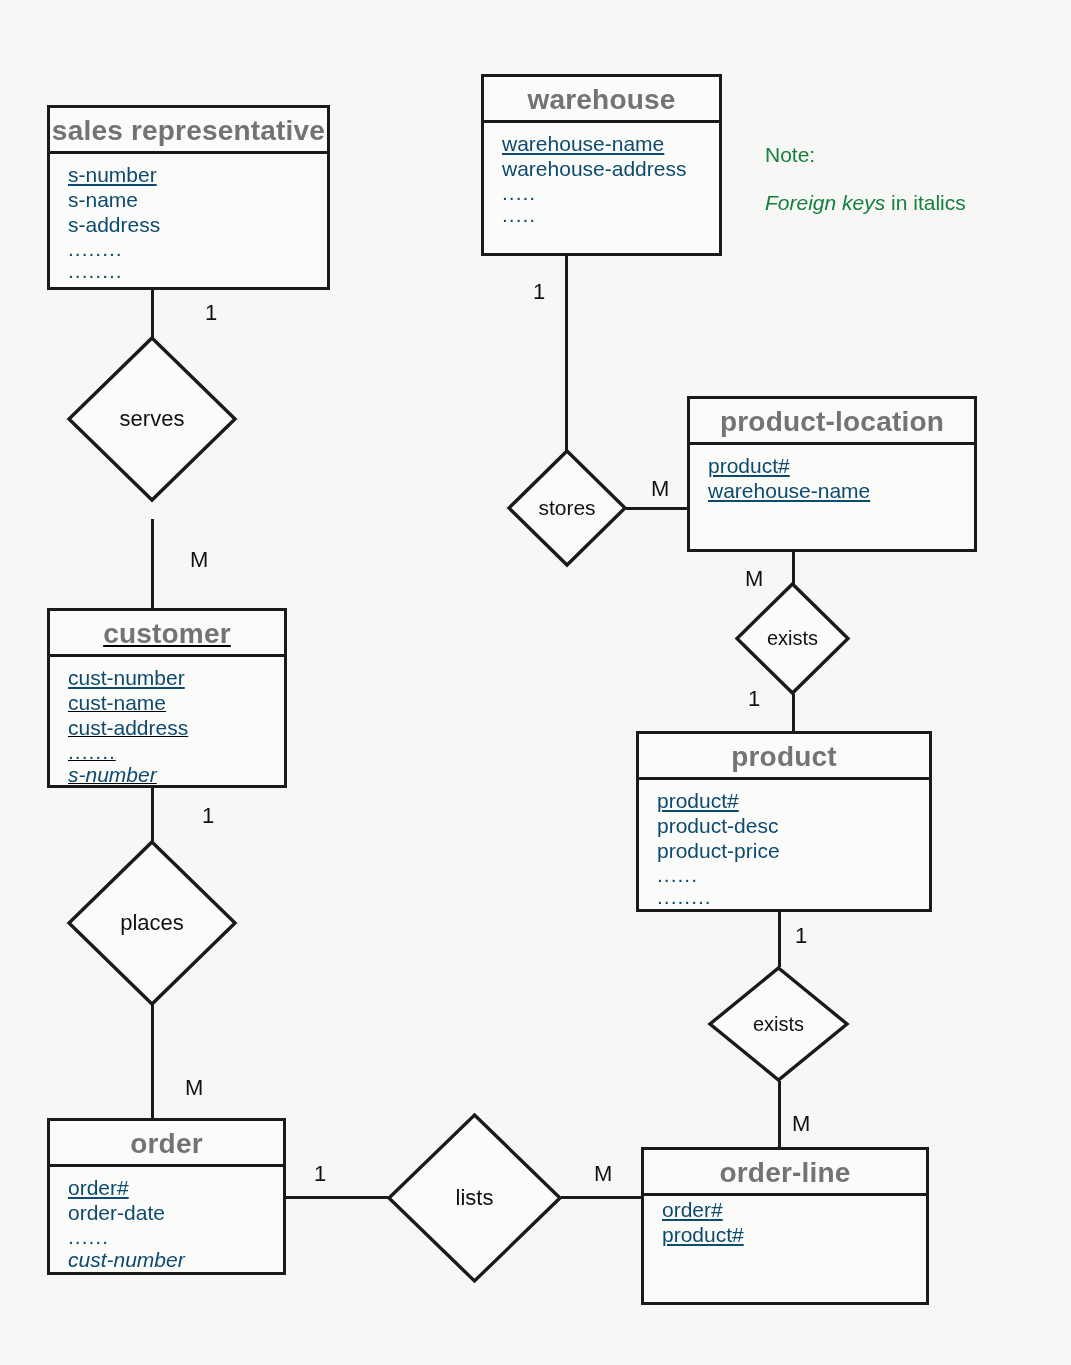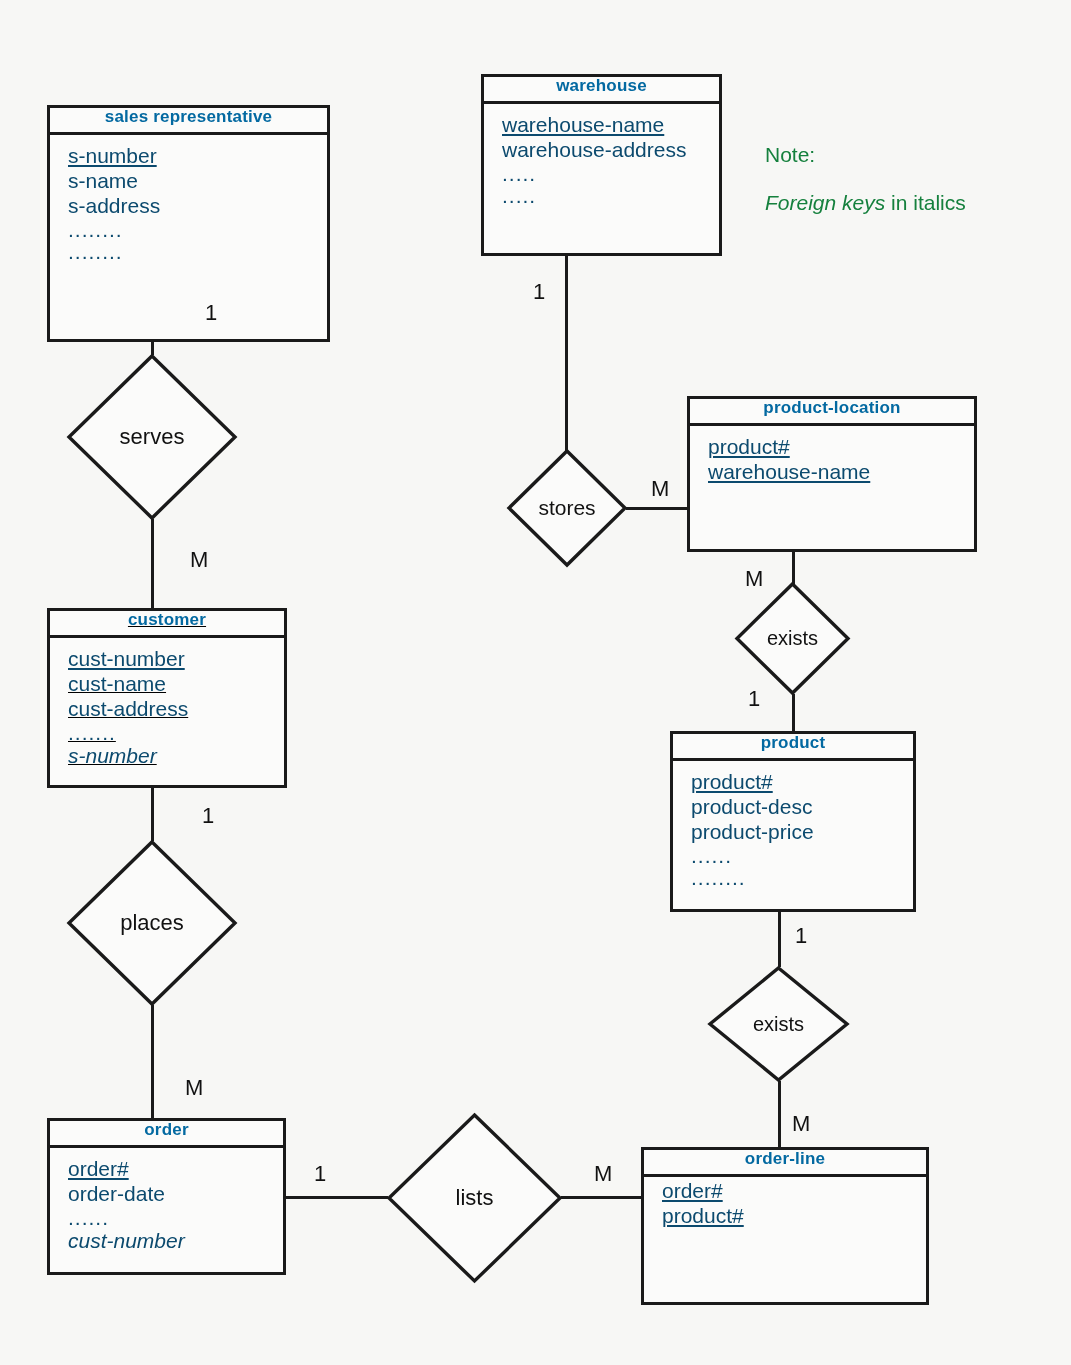--- a/index.html
+++ b/index.html
@@ -19,25 +19,25 @@
   
   .entity {
     position: absolute;
     border: 3px solid #1a1a1a;
     background: #fbfbfa;
     box-sizing: border-box;
   }
   .entity-header {
     border-bottom: 3px solid #1a1a1a;
     font-weight: bold;
-    font-size: 17px;
+    font-size: 28px;
     text-align: center;
     letter-spacing: 0.2px;
-    color: #0369a1;
-    padding: 0 0 6px 0;
+    color: #737373;
+    padding: 8px 0 6px 0;
     box-sizing: border-box;
     line-height: 1.05;
   }
   .entity-attrs {
     padding: 9px 0 0 18px;
     box-sizing: border-box;
   }
   .attr {
     font-size: 21px;
     line-height: 1.19;
@@ -120,21 +120,21 @@
   <div class="line v" style="left:792px; top:694px; height:38px;"></div>
 
   <div class="line v" style="left:778px; top:911px; height:56px;"></div>
 
   <div class="line v" style="left:778px; top:1081px; height:67px;"></div>
 
   <div class="line h" style="left:285px; top:1196px; width:103px;"></div>
 
   <div class="line h" style="left:561px; top:1196px; width:80px;"></div>
 
-  <div class="entity" style="left:47px; top:105px; width:283px; height:237px;">
+  <div class="entity" style="left:47px; top:105px; width:283px; height:185px;">
     <div class="entity-header">sales  representative</div>
     <div class="entity-attrs">
       <span class="attr-row"><span class="attr pk">s-number</span></span>
       <span class="attr-row"><span class="attr">s-name</span></span>
       <span class="attr-row"><span class="attr">s-address</span></span>
       <span class="attr-row"><span class="attr dots">........</span></span>
       <span class="attr-row"><span class="attr dots">........</span></span>
     </div>
   </div>
 
@@ -160,21 +160,21 @@
     <div class="entity-header">customer</div>
     <div class="entity-attrs">
       <span class="attr-row"><span class="attr pk">cust-number</span></span>
       <span class="attr-row"><span class="attr">cust-name</span></span>
       <span class="attr-row"><span class="attr">cust-address</span></span>
       <span class="attr-row"><span class="attr dots">.......</span></span>
       <span class="attr-row"><span class="attr fk">s-number</span></span>
     </div>
   </div>
 
-  <div class="entity" style="left:670px; top:731px; width:246px; height:181px;">
+  <div class="entity" style="left:636px; top:731px; width:296px; height:181px;">
     <div class="entity-header">product</div>
     <div class="entity-attrs">
       <span class="attr-row"><span class="attr pk">product#</span></span>
       <span class="attr-row"><span class="attr">product-desc</span></span>
       <span class="attr-row"><span class="attr">product-price</span></span>
       <span class="attr-row"><span class="attr dots">......</span></span>
       <span class="attr-row"><span class="attr dots">........</span></span>
     </div>
   </div>
 
@@ -189,21 +189,21 @@
   </div>
 
   <div class="entity" style="left:641px; top:1147px; width:288px; height:158px;">
     <div class="entity-header">order-line</div>
     <div class="entity-attrs" style="padding-top:2px;">
       <span class="attr-row"><span class="attr pk">order#</span></span>
       <span class="attr-row"><span class="attr pk">product#</span></span>
     </div>
   </div>
 
-  <div class="diamond" style="left:66px; top:353px; width:172px; height:168px;">
+  <div class="diamond" style="left:66px; top:335px; width:172px; height:168px;">
     <svg width="172" height="168" viewBox="0 0 172 168">
       <polygon points="86,3 169,84 86,165 3,84" fill="#fbfbfa" stroke="#1a1a1a" stroke-width="3.4"></polygon>
     </svg>
     <div class="diamond-label">serves</div>
   </div>
 
   <div class="diamond" style="left:506px; top:448px; width:122px; height:120px;">
     <svg width="122" height="120" viewBox="0 0 122 120">
       <polygon points="61,3 119,60 61,117 3,60" fill="#fbfbfa" stroke="#1a1a1a" stroke-width="3.4"></polygon>
     </svg>

